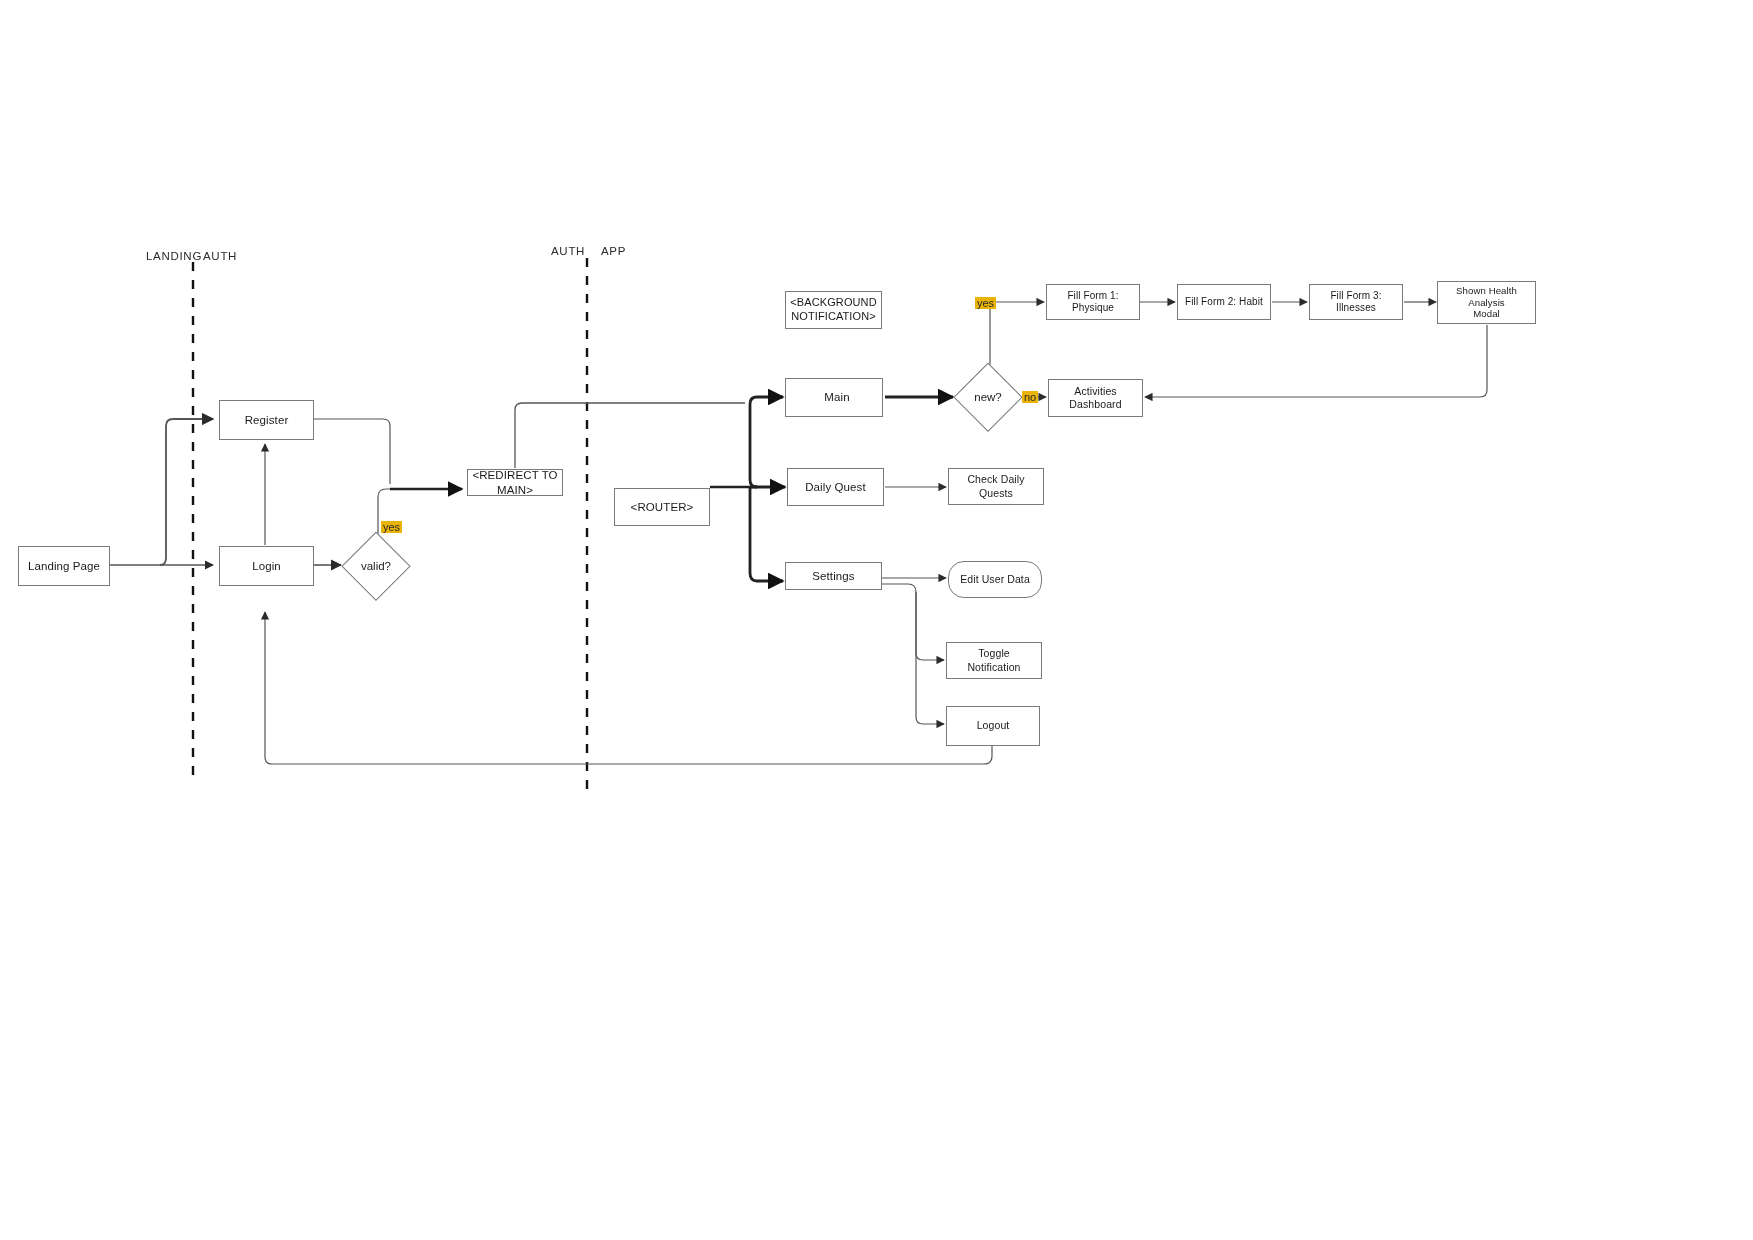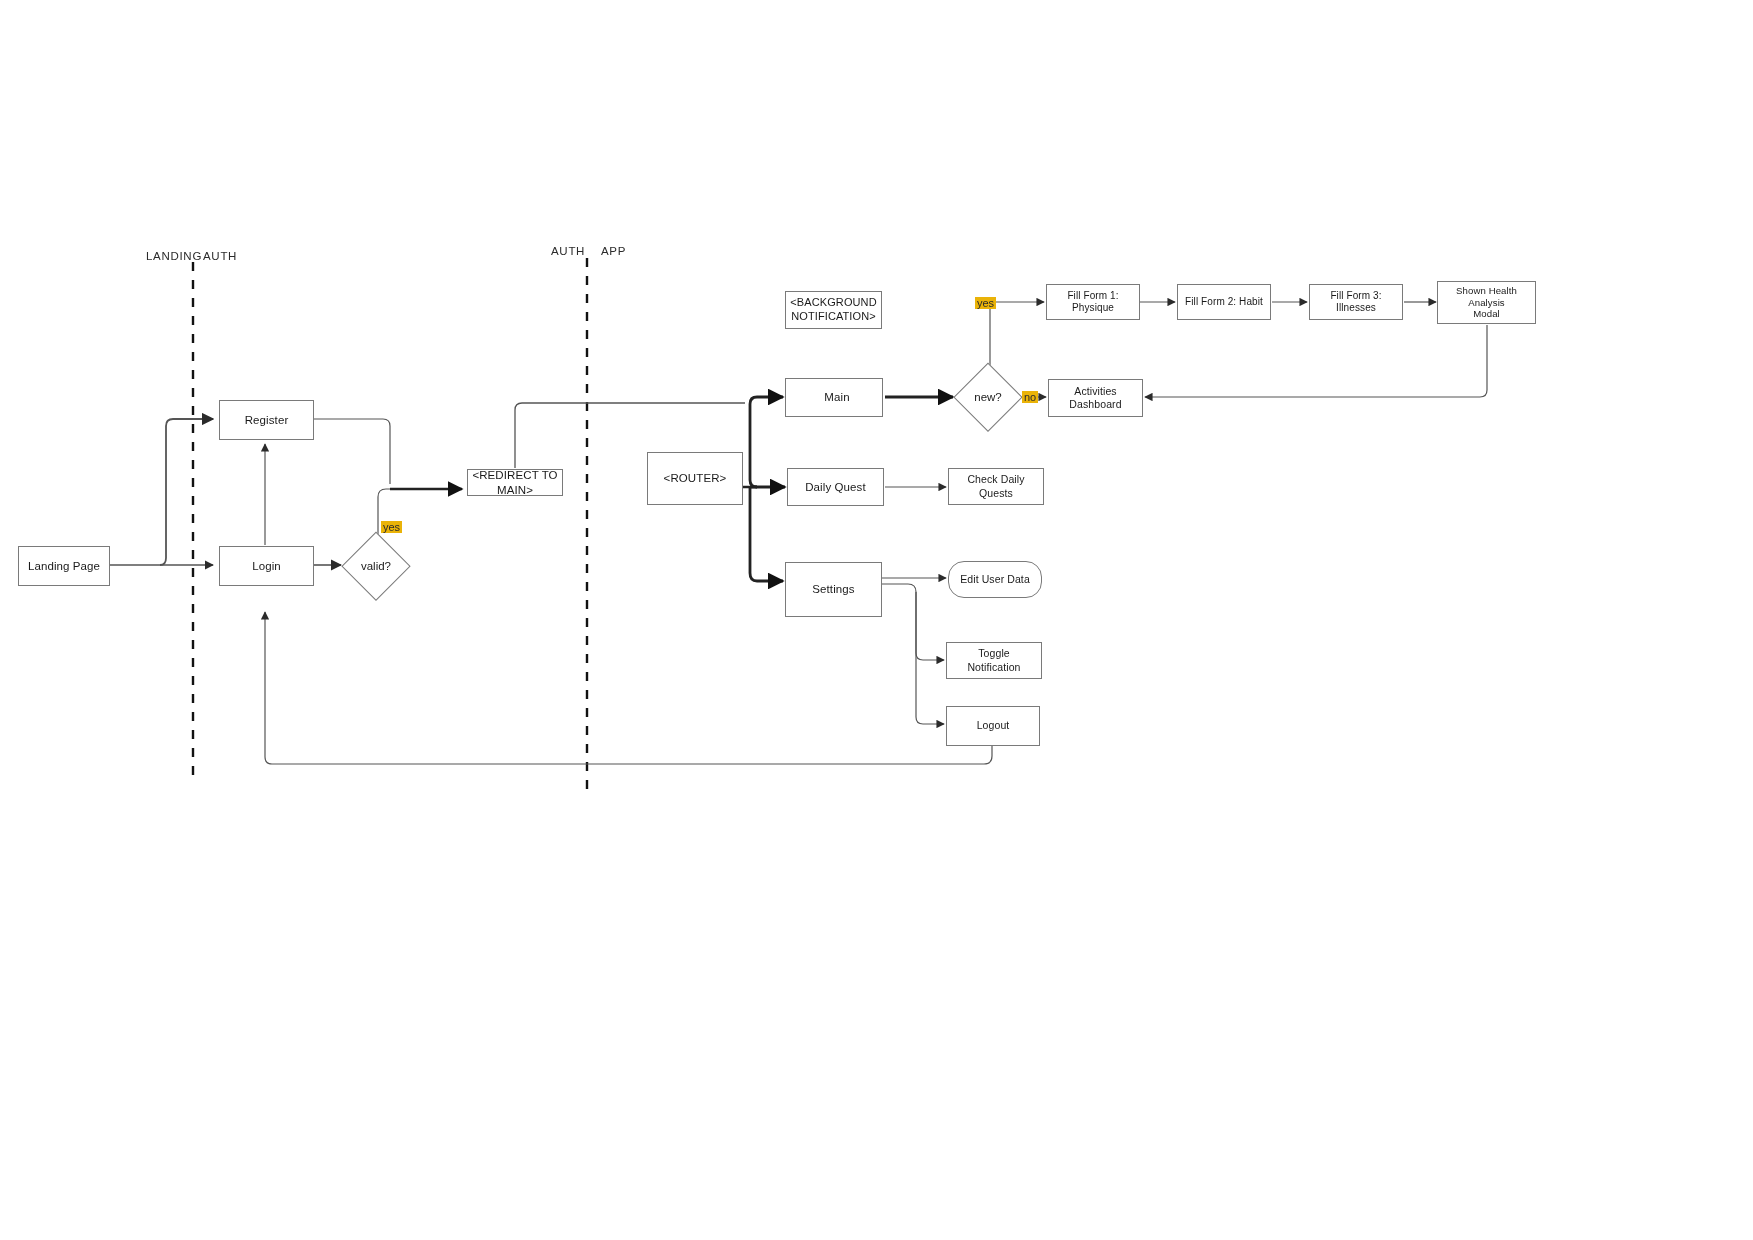--- a/index.html
+++ b/index.html
@@ -154,32 +154,32 @@
 
   <div class="node" style="left:219px; top:546px; width:95px; height:40px;">Login</div>
 
   <div class="diamond" style="left:343px; top:533px; width:66px; height:66px;">
     <div class="dshape"></div>
     <div class="dlabel">valid?</div>
   </div>
 
   <div class="node" style="left:467px; top:469px; width:96px; height:27px;">&lt;REDIRECT TO MAIN&gt;</div>
 
-  <div class="node" style="left:614px; top:452px; width:96px; height:53px;margin-left:33px;">&lt;ROUTER&gt;</div>
+  <div class="node" style="left:614px; top:488px; width:96px; height:38px;">&lt;ROUTER&gt;</div>
 
   <div class="node two-line" style="left:785px; top:291px; width:97px; height:38px; flex-direction:column;">
     <span>&lt;BACKGROUND</span>
     <span>NOTIFICATION&gt;</span>
   </div>
 
   <div class="node" style="left:785px; top:378px; width:98px; height:39px;padding-left:10px;">Main</div>
 
   <div class="node" style="left:787px; top:468px; width:97px; height:38px;">Daily Quest</div>
 
-  <div class="node" style="left:785px; top:562px; width:97px; height:55px;">Settings</div>
+  <div class="node" style="left:785px; top:562px; width:97px; height:28px;">Settings</div>
 
   <div class="diamond" style="left:955px; top:364px; width:66px; height:66px;">
     <div class="dshape"></div>
     <div class="dlabel">new?</div>
   </div>
 
   <div class="node" style="left:1048px; top:379px; width:95px; height:38px; font-size:10.5px;">Activities Dashboard</div>
 
   <div class="node" style="left:1046px; top:284px; width:94px; height:36px; font-size:10px;">Fill Form 1: Physique</div>
 

